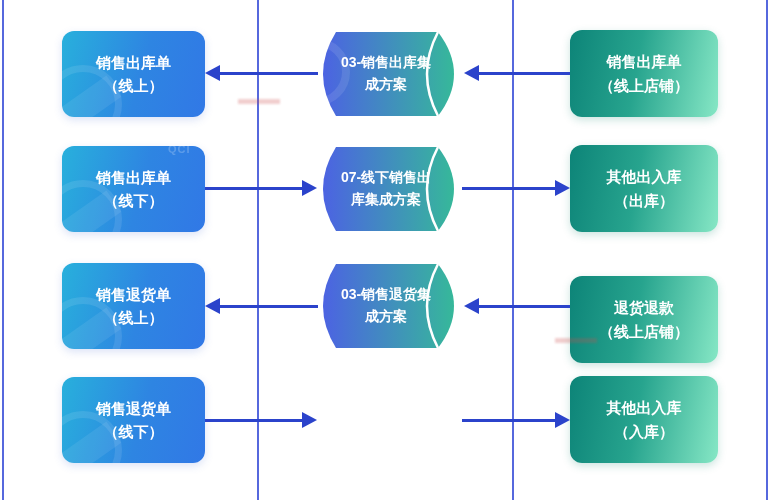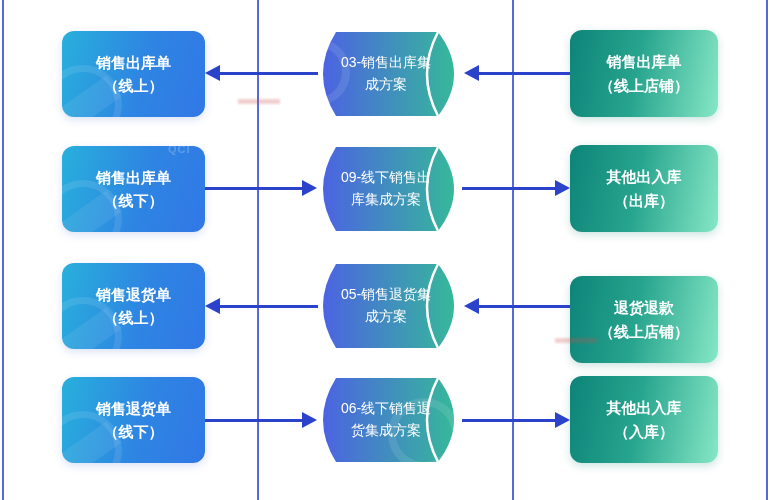--- a/index.html
+++ b/index.html
@@ -30,21 +30,21 @@
     background:rgba(255,255,255,0.08);transform:rotate(-35deg);z-index:1;
   }
   .box-right{
     left:570px;width:148px;height:87px;font-size:15px;
     background:linear-gradient(100deg,#0d8478 0%,#27a48e 45%,#86e7c5 100%);
     box-shadow:0 3px 8px rgba(20,130,110,0.22);
   }
   .cyl{
     position:absolute;left:312px;width:156px;height:90px;
     display:flex;align-items:center;justify-content:center;
-    color:#fff;font-weight:normal;font-size:14px;text-align:center;
+    color:#fff;font-weight:bold;font-size:14px;text-align:center;
     white-space:pre-line;line-height:1.55;
   }
   .cyl svg{position:absolute;inset:0;}
   .cyl .lbl{position:relative;z-index:2;padding:0 24px 0 16px;}
   .flow-line{
     position:absolute;height:3px;background:#2b43cb;z-index:3;
   }
   .arrow-head{
     position:absolute;width:0;height:0;z-index:4;
     border-top:8px solid transparent;border-bottom:8px solid transparent;
@@ -108,21 +108,21 @@
     <svg width="156" height="90" viewBox="0 0 156 90">
       <defs>
         <linearGradient id="cg2" x1="0" y1="0" x2="1" y2="0">
           <stop offset="0" stop-color="#4c63e2"></stop>
             <stop offset="1" stop-color="#36b89a"></stop>
         </linearGradient>
       </defs>
       <path d="M24 3 L126 3 Q158 45 126 87 L24 87 Q-2 45 24 3 Z" fill="url(#cg2)"></path>
       <path d="M126 3 Q104 45 126 87" fill="none" stroke="#ffffff" stroke-width="2.5"></path>
     </svg>
-    <span class="lbl">09-线下销售出
+    <span class="lbl">07-线下销售出
 库集成方案</span>
   </div>
   <div class="node box-right" style="top:145px">
     <span class="lbl">其他出入库
 （出库）</span>
   </div>
   <div class="flow-line" style="left:205px;top:187px;width:97px"></div>
   <div class="arrow-head arrow-right" style="left:302px;top:180px"></div>
   <div class="flow-line" style="left:462px;top:187px;width:94px"></div>
   <div class="arrow-head arrow-right" style="left:555px;top:180px"></div>
@@ -135,49 +135,35 @@
     <svg width="156" height="90" viewBox="0 0 156 90">
       <defs>
         <linearGradient id="cg3" x1="0" y1="0" x2="1" y2="0">
           <stop offset="0" stop-color="#4c63e2"></stop>
             <stop offset="1" stop-color="#36b89a"></stop>
         </linearGradient>
       </defs>
       <path d="M24 3 L126 3 Q158 45 126 87 L24 87 Q-2 45 24 3 Z" fill="url(#cg3)"></path>
       <path d="M126 3 Q104 45 126 87" fill="none" stroke="#ffffff" stroke-width="2.5"></path>
     </svg>
-    <span class="lbl">05-销售退货集
+    <span class="lbl">03-销售退货集
 成方案</span>
   </div>
   <div class="node box-right" style="top:276px">
     <span class="lbl">退货退款
 （线上店铺）</span>
   </div>
   <div class="flow-line" style="left:217px;top:305px;width:101px"></div>
   <div class="arrow-head arrow-left" style="left:205px;top:298px"></div>
   <div class="flow-line" style="left:478px;top:305px;width:92px"></div>
   <div class="arrow-head arrow-left" style="left:464px;top:298px"></div>
 
   <div class="node box-left" style="top:377px">
     <span class="lbl">销售退货单
 （线下）</span>
-  </div>
-  <div class="cyl" style="top:375px">
-    <svg width="156" height="90" viewBox="0 0 156 90">
-      <defs>
-        <linearGradient id="cg4" x1="0" y1="0" x2="1" y2="0">
-          <stop offset="0" stop-color="#4c63e2"></stop>
-            <stop offset="1" stop-color="#36b89a"></stop>
-        </linearGradient>
-      </defs>
-      <path d="M24 3 L126 3 Q158 45 126 87 L24 87 Q-2 45 24 3 Z" fill="url(#cg4)"></path>
-      <path d="M126 3 Q104 45 126 87" fill="none" stroke="#ffffff" stroke-width="2.5"></path>
-    </svg>
-    <span class="lbl">06-线下销售退
-货集成方案</span>
   </div>
   <div class="node box-right" style="top:376px">
     <span class="lbl">其他出入库
 （入库）</span>
   </div>
   <div class="flow-line" style="left:205px;top:419px;width:97px"></div>
   <div class="arrow-head arrow-right" style="left:302px;top:412px"></div>
   <div class="flow-line" style="left:462px;top:419px;width:94px"></div>
   <div class="arrow-head arrow-right" style="left:555px;top:412px"></div>
 

